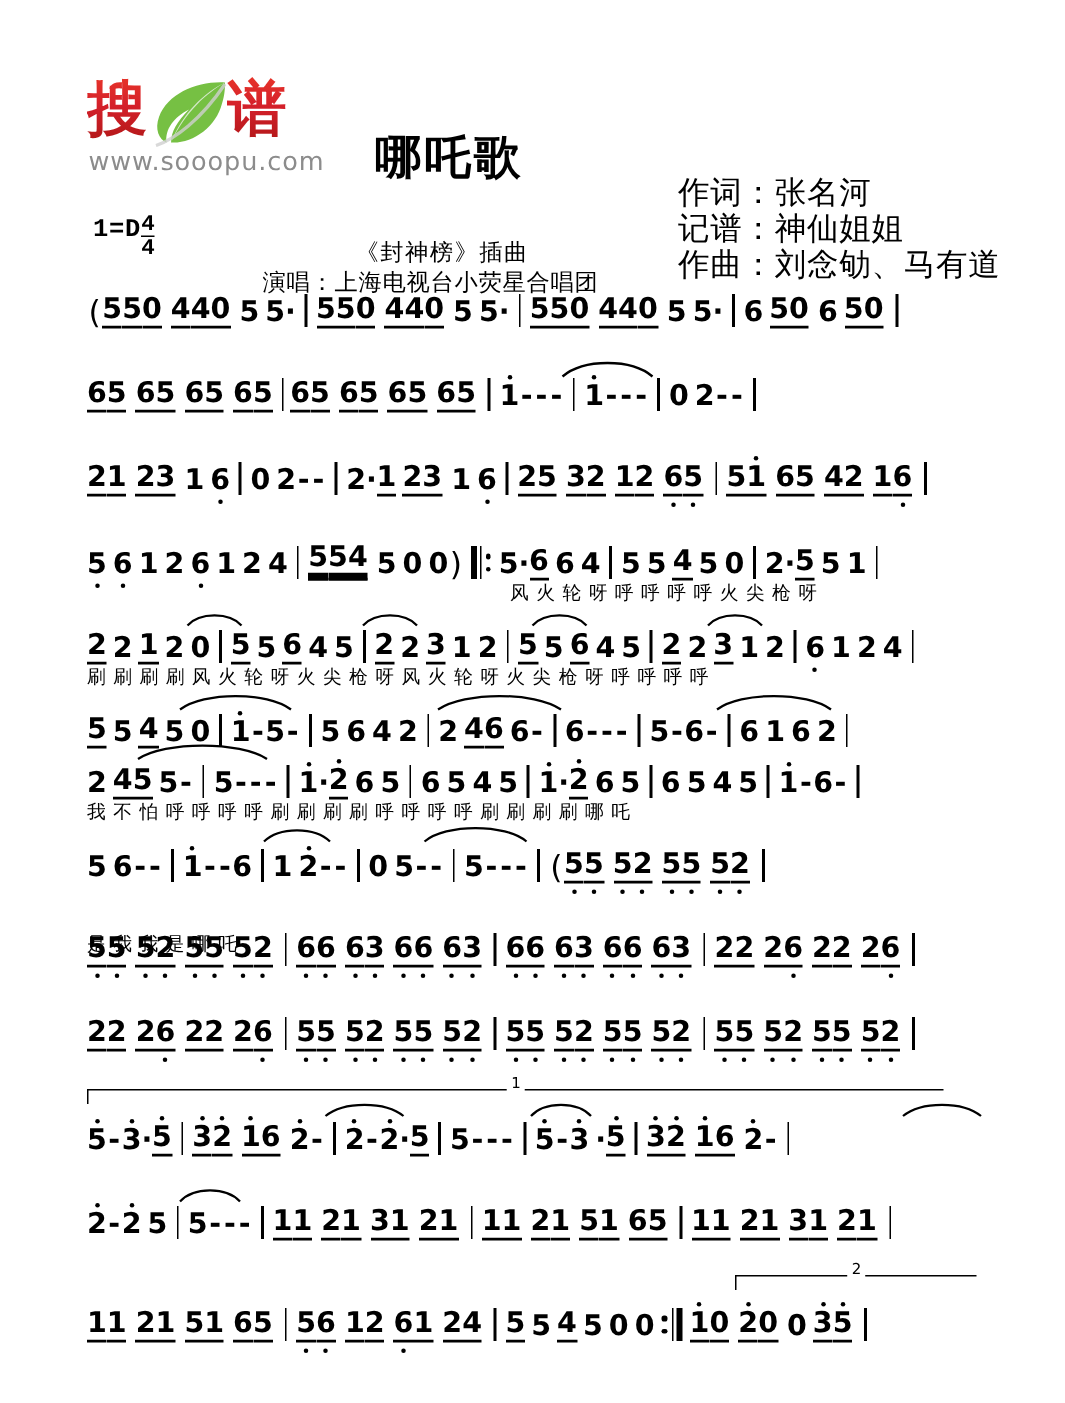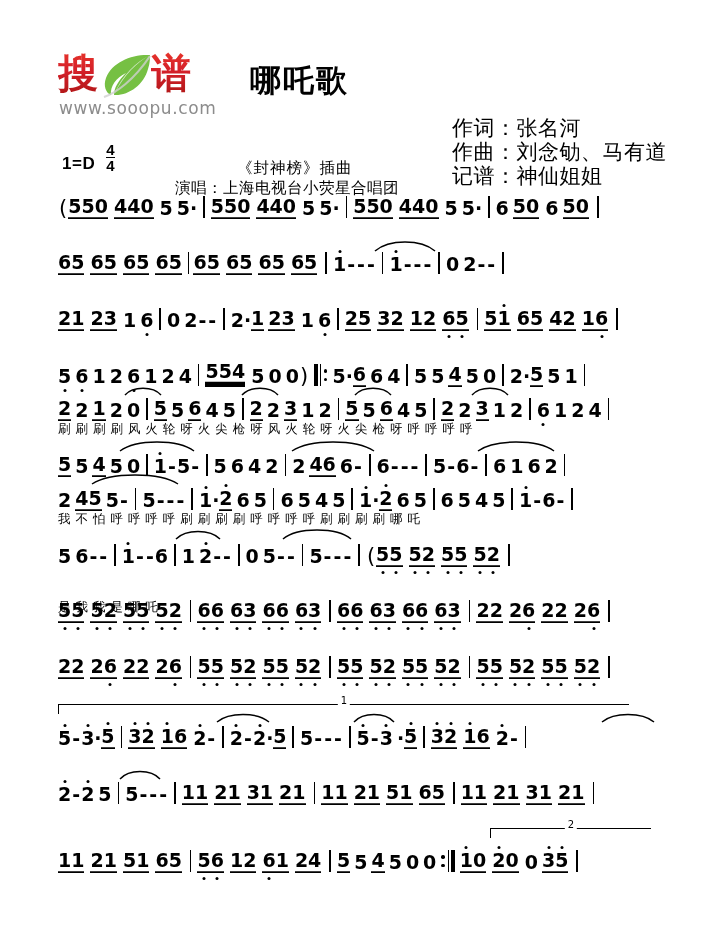--- a/index.html
+++ b/index.html
@@ -66,23 +66,22 @@
     letter-spacing: 0.6px;
     color: #8c8c8c;
   }
 
   
   #keysig {
     position: absolute;
     left: 62px;
     top: 144px;
     display: flex;
-    align-items: flex-end;
-    gap: 11px;
-    font-family: Liberation Sans, sans-serif;
+    align-items: flex-start;
+    font-family: Liberation Mono, monospace;
   }
   #keysig .keytext {
     font-size: 17px;
     font-weight: 600;
     letter-spacing: 0.5px;
   }
   .meter {
     display: inline-flex;
     flex-direction: column;
     align-items: center;
@@ -95,21 +94,21 @@
   .meter .den {
     display:block;
     border-top: 1.6px solid #000;
     padding-top: 1px;
   }
 
   
   #title {
     position: absolute;
     left: 250px;
-    top: 60px;
+    top: 84px;
     font-family: "DejaVu Sans", sans-serif;
     font-size: 31px;
     font-weight: bold;
     letter-spacing: 2px;
   }
   #subtitle {
     position: absolute;
     left: 237px;
     top: 117px;
     font-family: "DejaVu Sans", sans-serif;
@@ -306,22 +305,22 @@
     </div>
     <div id="logo-url">www.sooopu.com</div>
   </div>
 
   <div id="title">哪吒歌</div>
   <div id="subtitle">《封神榜》插曲</div>
   <div id="performer">演唱：上海电视台小荧星合唱团</div>
 
   <div id="credits">
     <div class="credit-row">作词：张名河</div>
+    <div class="credit-row">记谱：神仙姐姐</div>
     <div class="credit-row">作曲：刘念劬、马有道</div>
-    <div class="credit-row">记谱：神仙姐姐</div>
   </div>
 
   <div id="keysig">
     <span class="keytext">1=D</span>
     <span class="meter">
       <span class="num">4</span>
       <span class="den">4</span>
     </span>
   </div>
 </div>
@@ -602,20 +601,23 @@
       <span class="bar"></span>
       <span class="n">2</span>
         <span class="dot">·</span>
         <span class="n b1">5</span>
         <span class="sp-s"></span>
       <span class="n">5</span>
         <span class="sp-s"></span>
       <span class="n">1</span>
       <span class="bar"></span>
     </div>
+    <div class="lyrics">
+      <span class="ly" style="left:282px;">风 火 轮 呀  呼 呼 呼 呼   火 尖 枪 呀</span>
+    </div>
   </div>
 
   <div class="line">
     <svg class="slur" style="left:123px; top:-2px; width:40px; height:12px;" viewBox="0 0 40 12">
         <path d="M2 10 C10 1 30 1 38 10" stroke="#000" stroke-width="1.5" fill="none"></path>
       </svg>
     <svg class="slur" style="left:240px; top:-2px; width:40px; height:12px;" viewBox="0 0 40 12">
         <path d="M2 10 C10 1 30 1 38 10" stroke="#000" stroke-width="1.5" fill="none"></path>
       </svg>
     <svg class="slur" style="left:353px; top:-2px; width:40px; height:12px;" viewBox="0 0 40 12">

